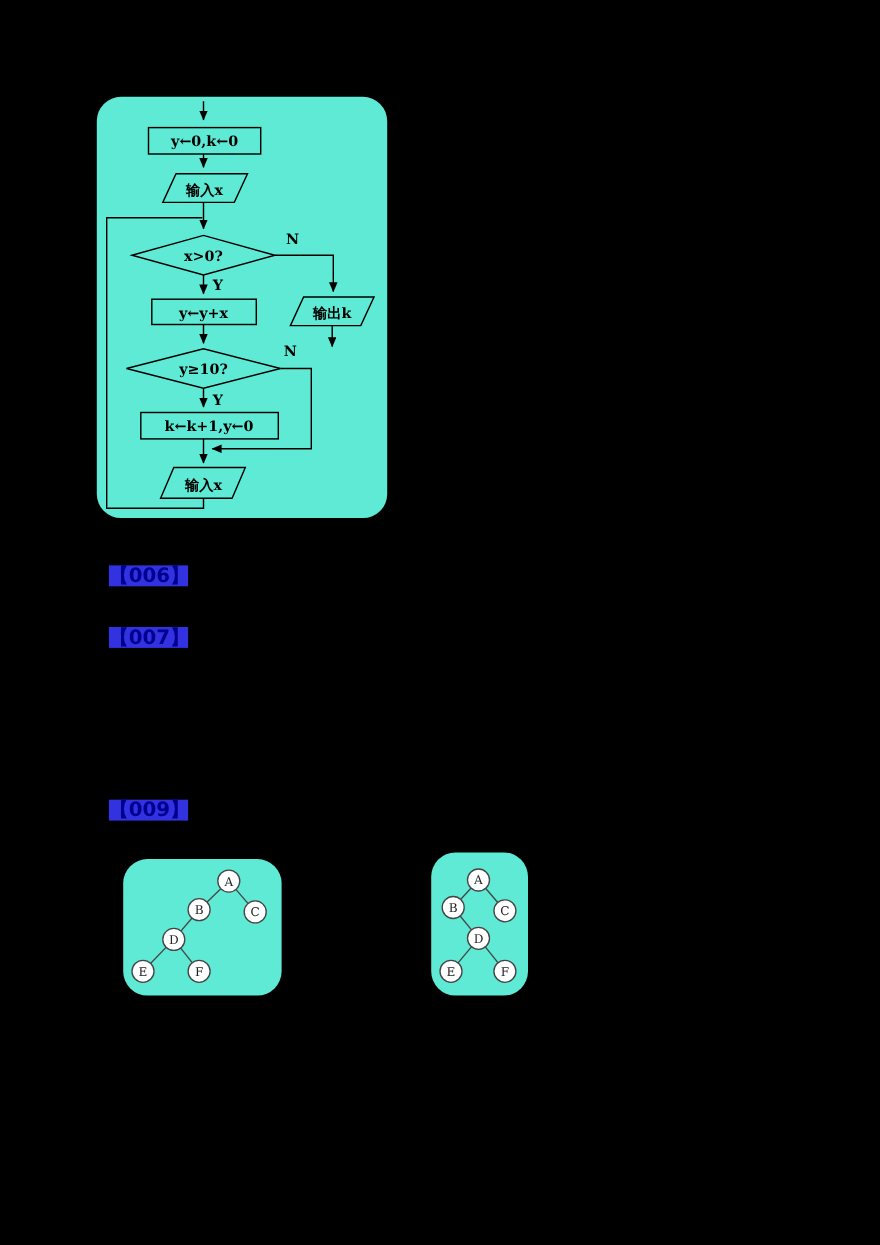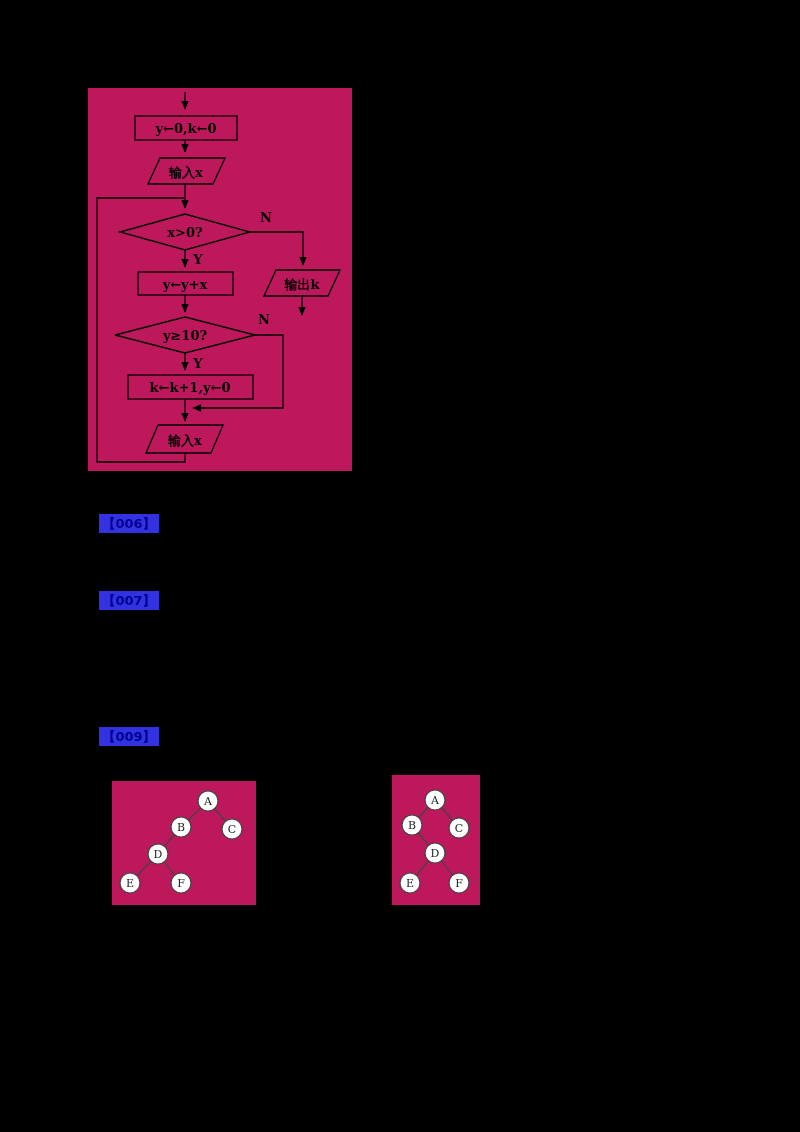--- a/index.html
+++ b/index.html
@@ -10,53 +10,54 @@
   }
   .page {
     position: relative;
     width: 800px;
     height: 1132px;
     background: #000000;
     overflow: hidden;
   }
   .panel {
     position: absolute;
-    background: #be185d;
+    background: #5eead4;
+    border-radius: 22px;
   }
   .flowchart-panel { left: 88px; top: 88px; width: 264px; height: 383px; }
   .tree-left-panel  { left: 112px; top: 781px; width: 144px; height: 124px; }
   .tree-right-panel { left: 392px; top: 775px; width: 88px;  height: 130px; }
   svg { display: block; }
   svg text {
     font-family: "DejaVu Serif", serif;
     font-weight: bold;
     font-size: 13px;
     fill: #000000;
   }
   svg text.node-letter {
     font-size: 11px;
     font-weight: normal;
     fill: #222222;
   }
   .ref-link {
     position: absolute;
     left: 99px;
-    width: 60px;
+    width: 72px;
     height: 19px;
     background: #3232e0;
     color: #000090;
     font-family: "DejaVu Sans", sans-serif;
     font-weight: bold;
-    font-size: 13px;
+    font-size: 18px;
     line-height: 19px;
     text-align: center;
     cursor: pointer;
   }
   .ref-1 { top: 514px; }
-  .ref-2 { top: 591px; }
+  .ref-2 { top: 570px; }
   .ref-3 { top: 727px; }
 </style>
 </head>
 <body>
 
 <div class="page">
 
   <div class="panel flowchart-panel">
     <svg width="264" height="383" viewBox="0 0 264 383">
       <defs>

